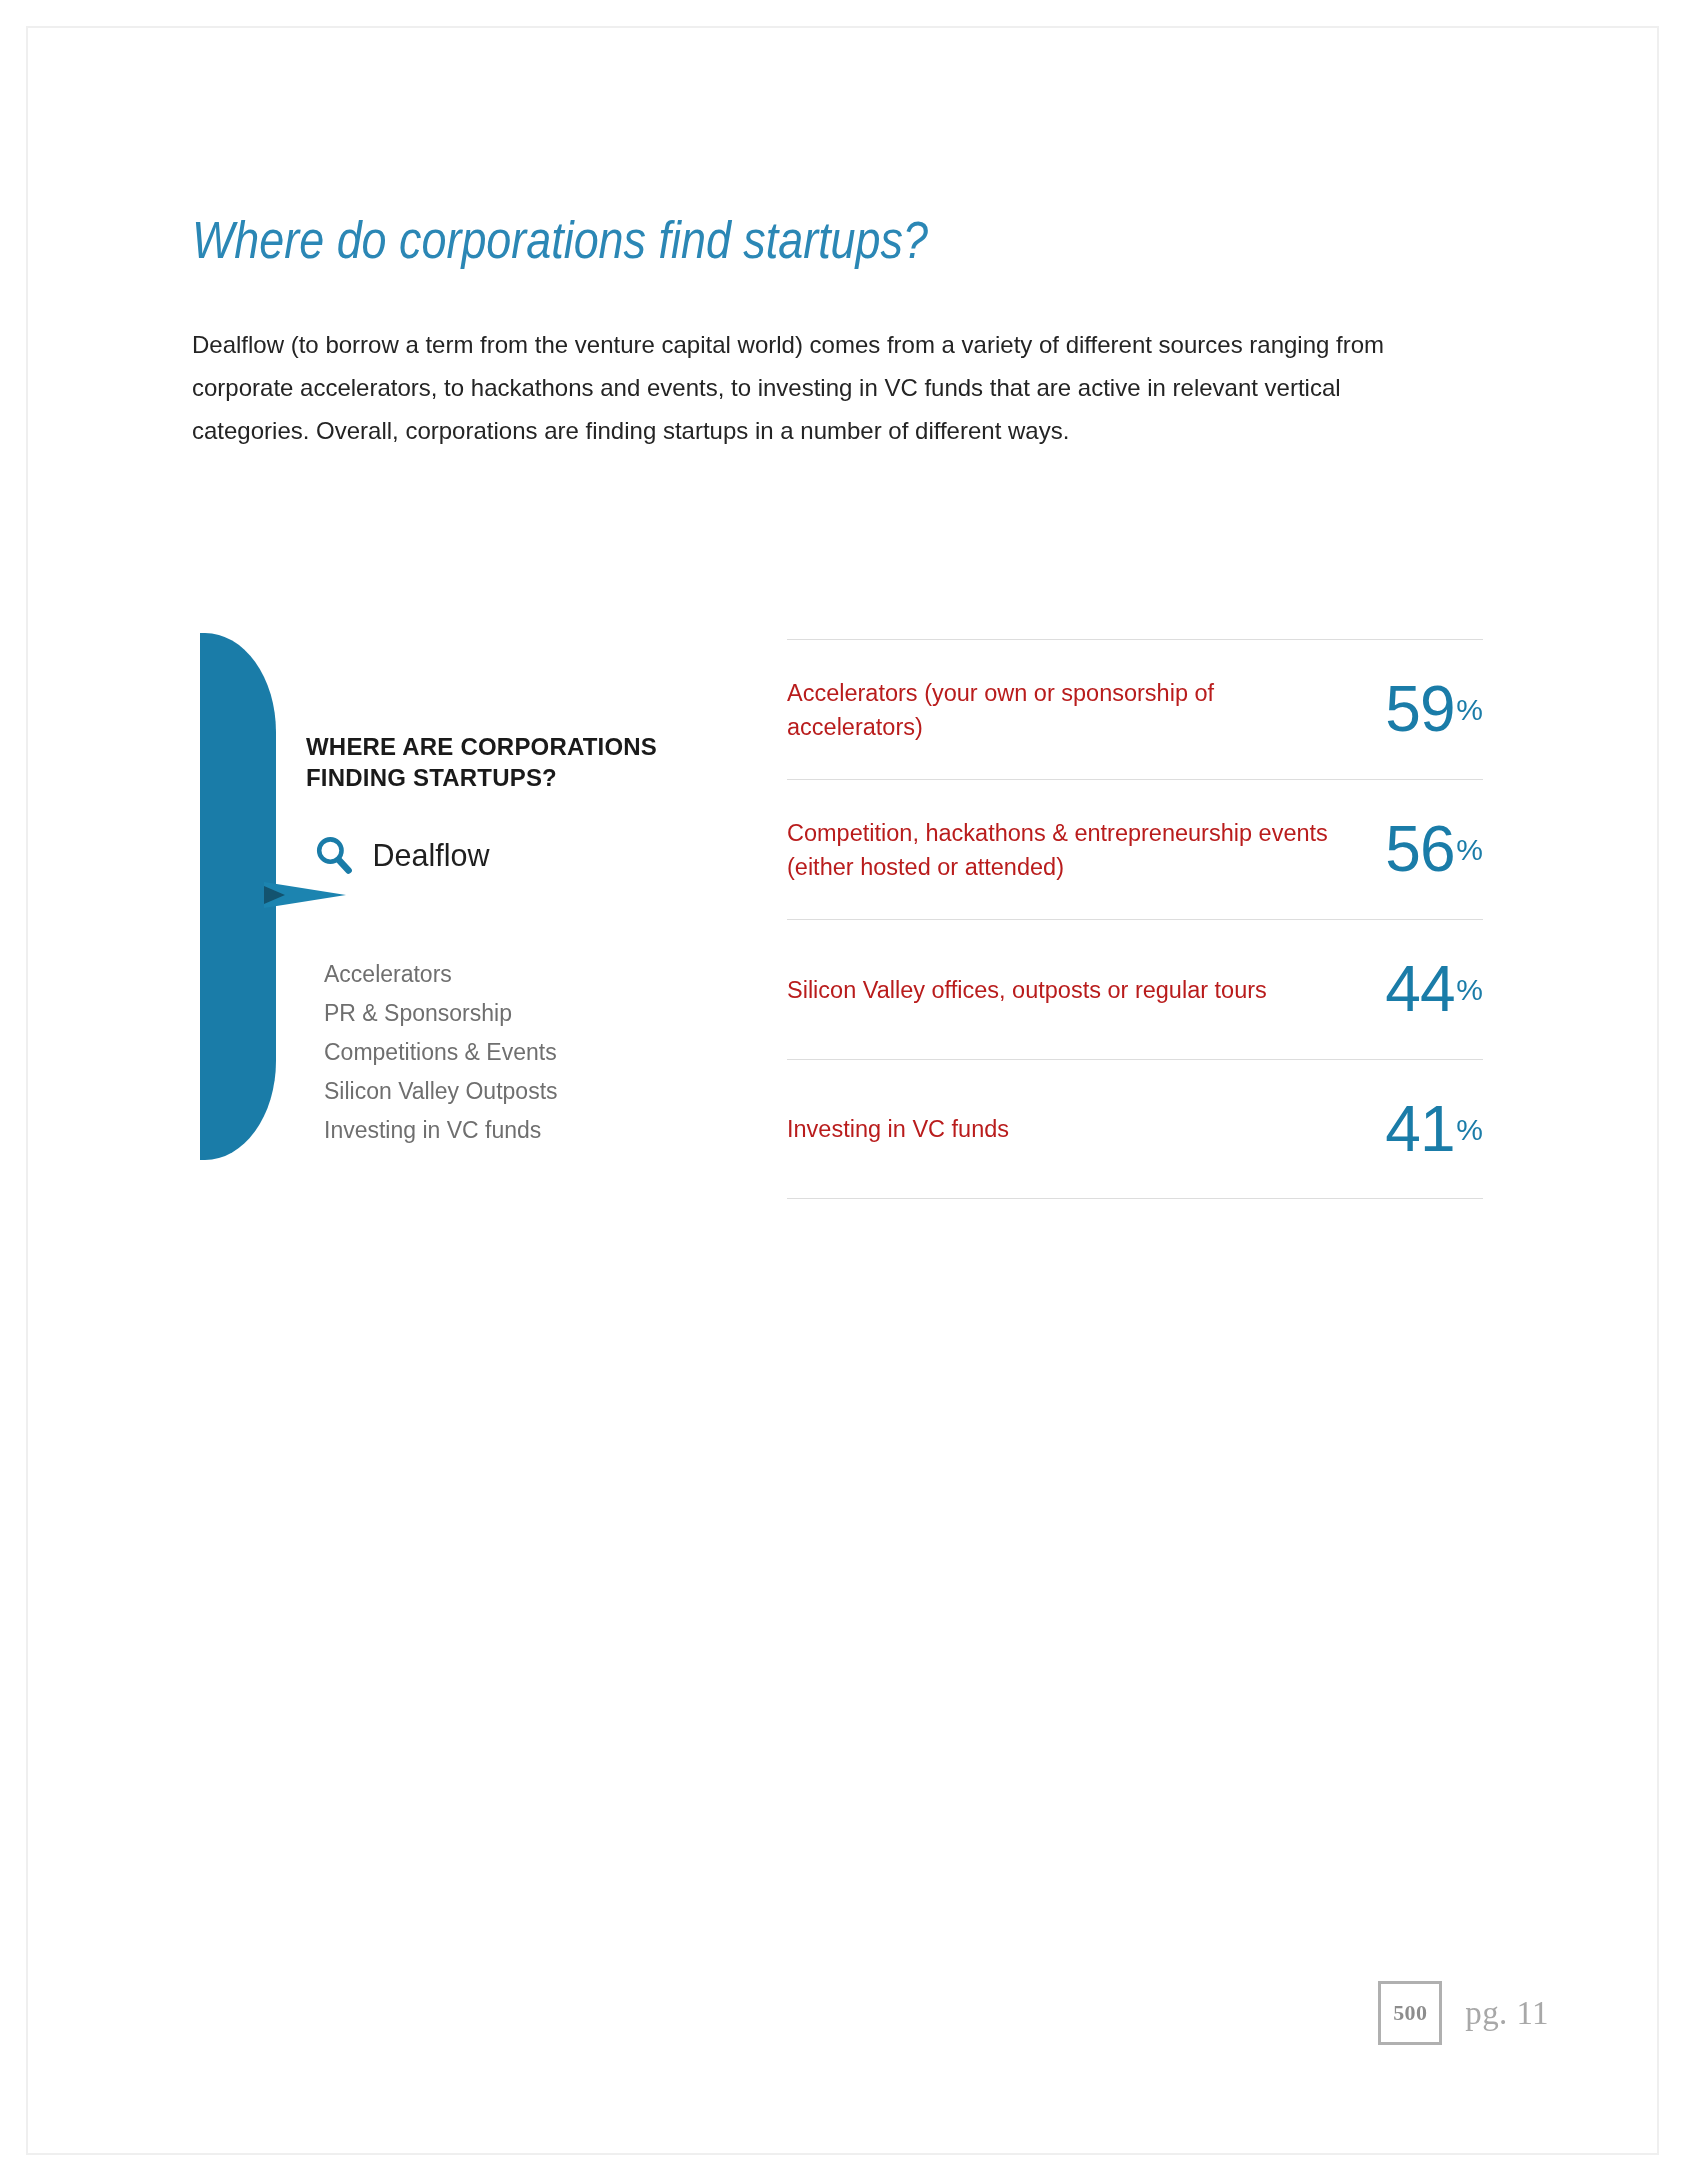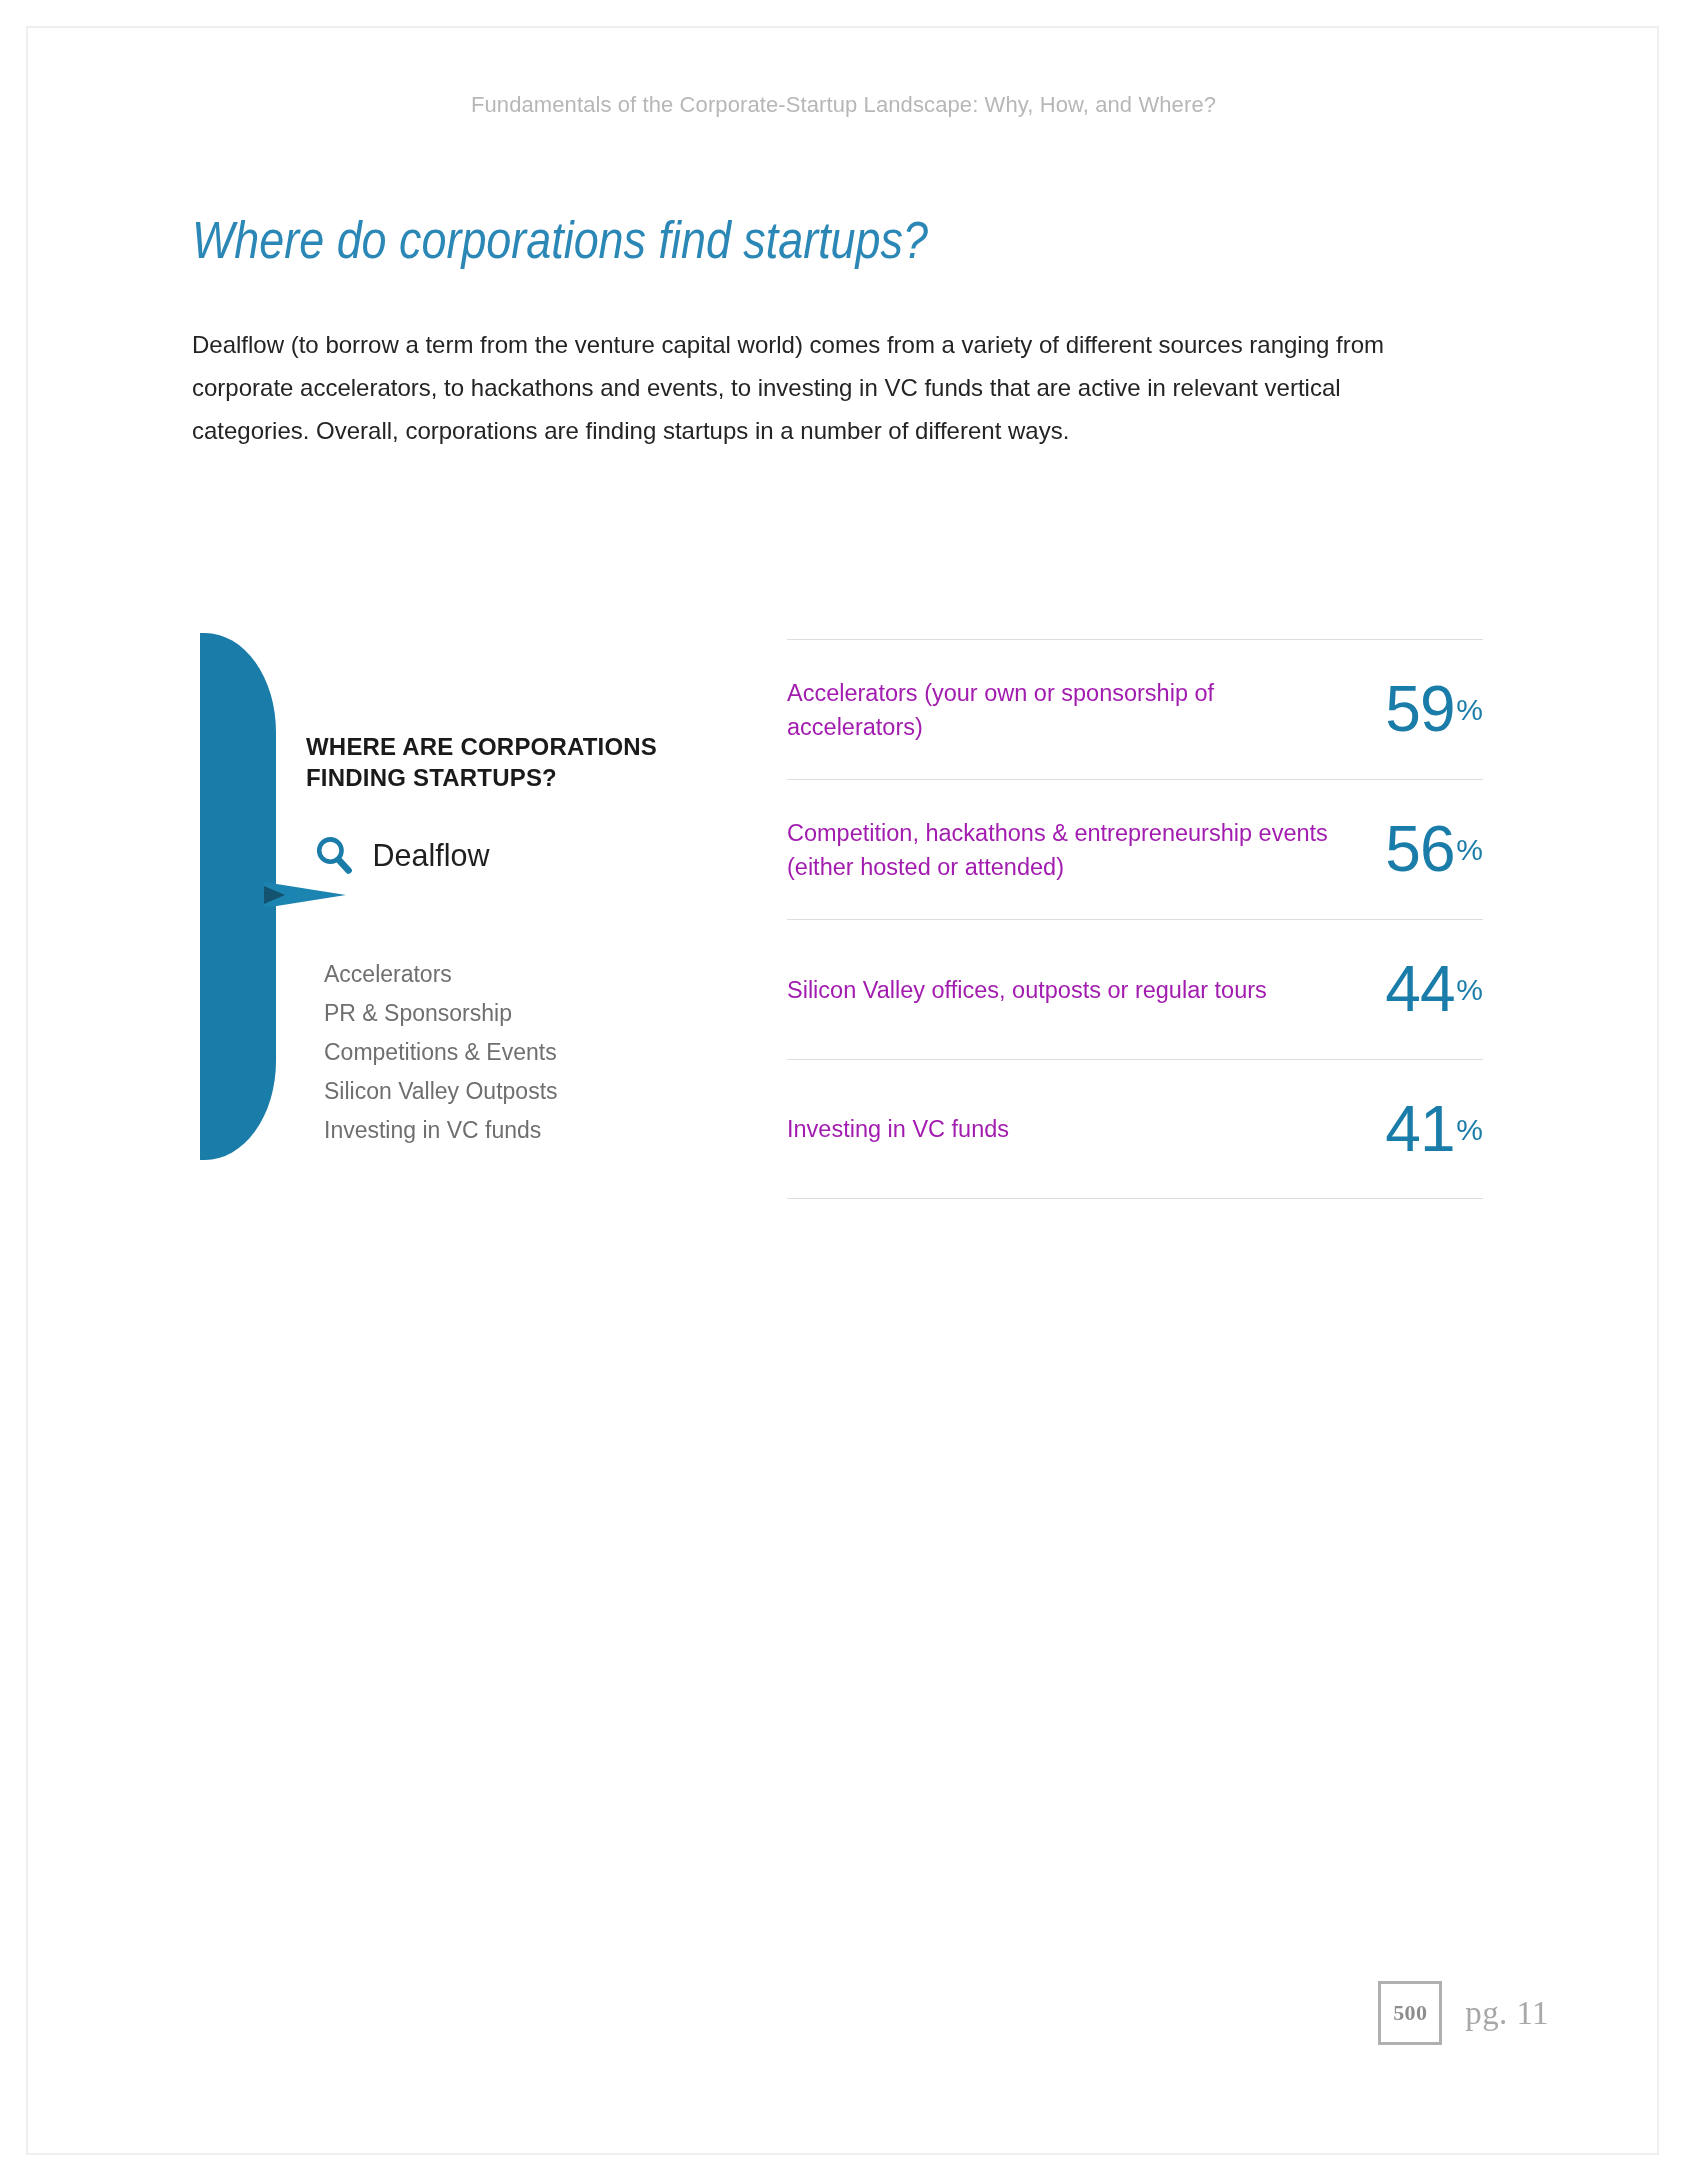--- a/index.html
+++ b/index.html
@@ -198,21 +198,21 @@
     border-bottom: 1.6px solid #dddddd;
   }
   .stat-row.r0 { height: 140px; }
   .stat-row.r1 { height: 140px; }
   .stat-row.r2 { height: 140px; }
   .stat-row.r3 { height: 140px; }
 
   .stat-label {
     font-size: 23.5px;
     line-height: 34px;
-    color: #a21caf;
+    color: #b91c1c;
     font-weight: 400;
     max-width: 568px;
     padding-right: 13px;
   }
   .stat-value {
     display: flex;
     align-items: center;
     color: #1a7ca8;
     flex: 0 0 auto;
     line-height: 1;
@@ -263,21 +263,20 @@
     letter-spacing: 0.4px;
   }
 </style>
 </head>
 <body>
 
 <div class="page">
 
   <div class="page-frame"></div>
 
-  <div class="running-header">Fundamentals of the Corporate-Startup Landscape: Why, How, and Where?</div>
 
   <h1 class="page-title">Where do corporations find startups?</h1>
 
   <p class="body-para para-intro">Dealflow (to borrow a term from the venture capital world) comes from a variety of different sources ranging from corporate accelerators, to hackathons and events, to investing in VC funds that are active in relevant vertical categories. Overall, corporations are finding startups in a number of different ways.</p>
 
   <div class="infographic">
 
     <div class="ribbon"></div>
     <div class="ribbon-pointer"></div>
     <div class="ribbon-pointer-notch"></div>

